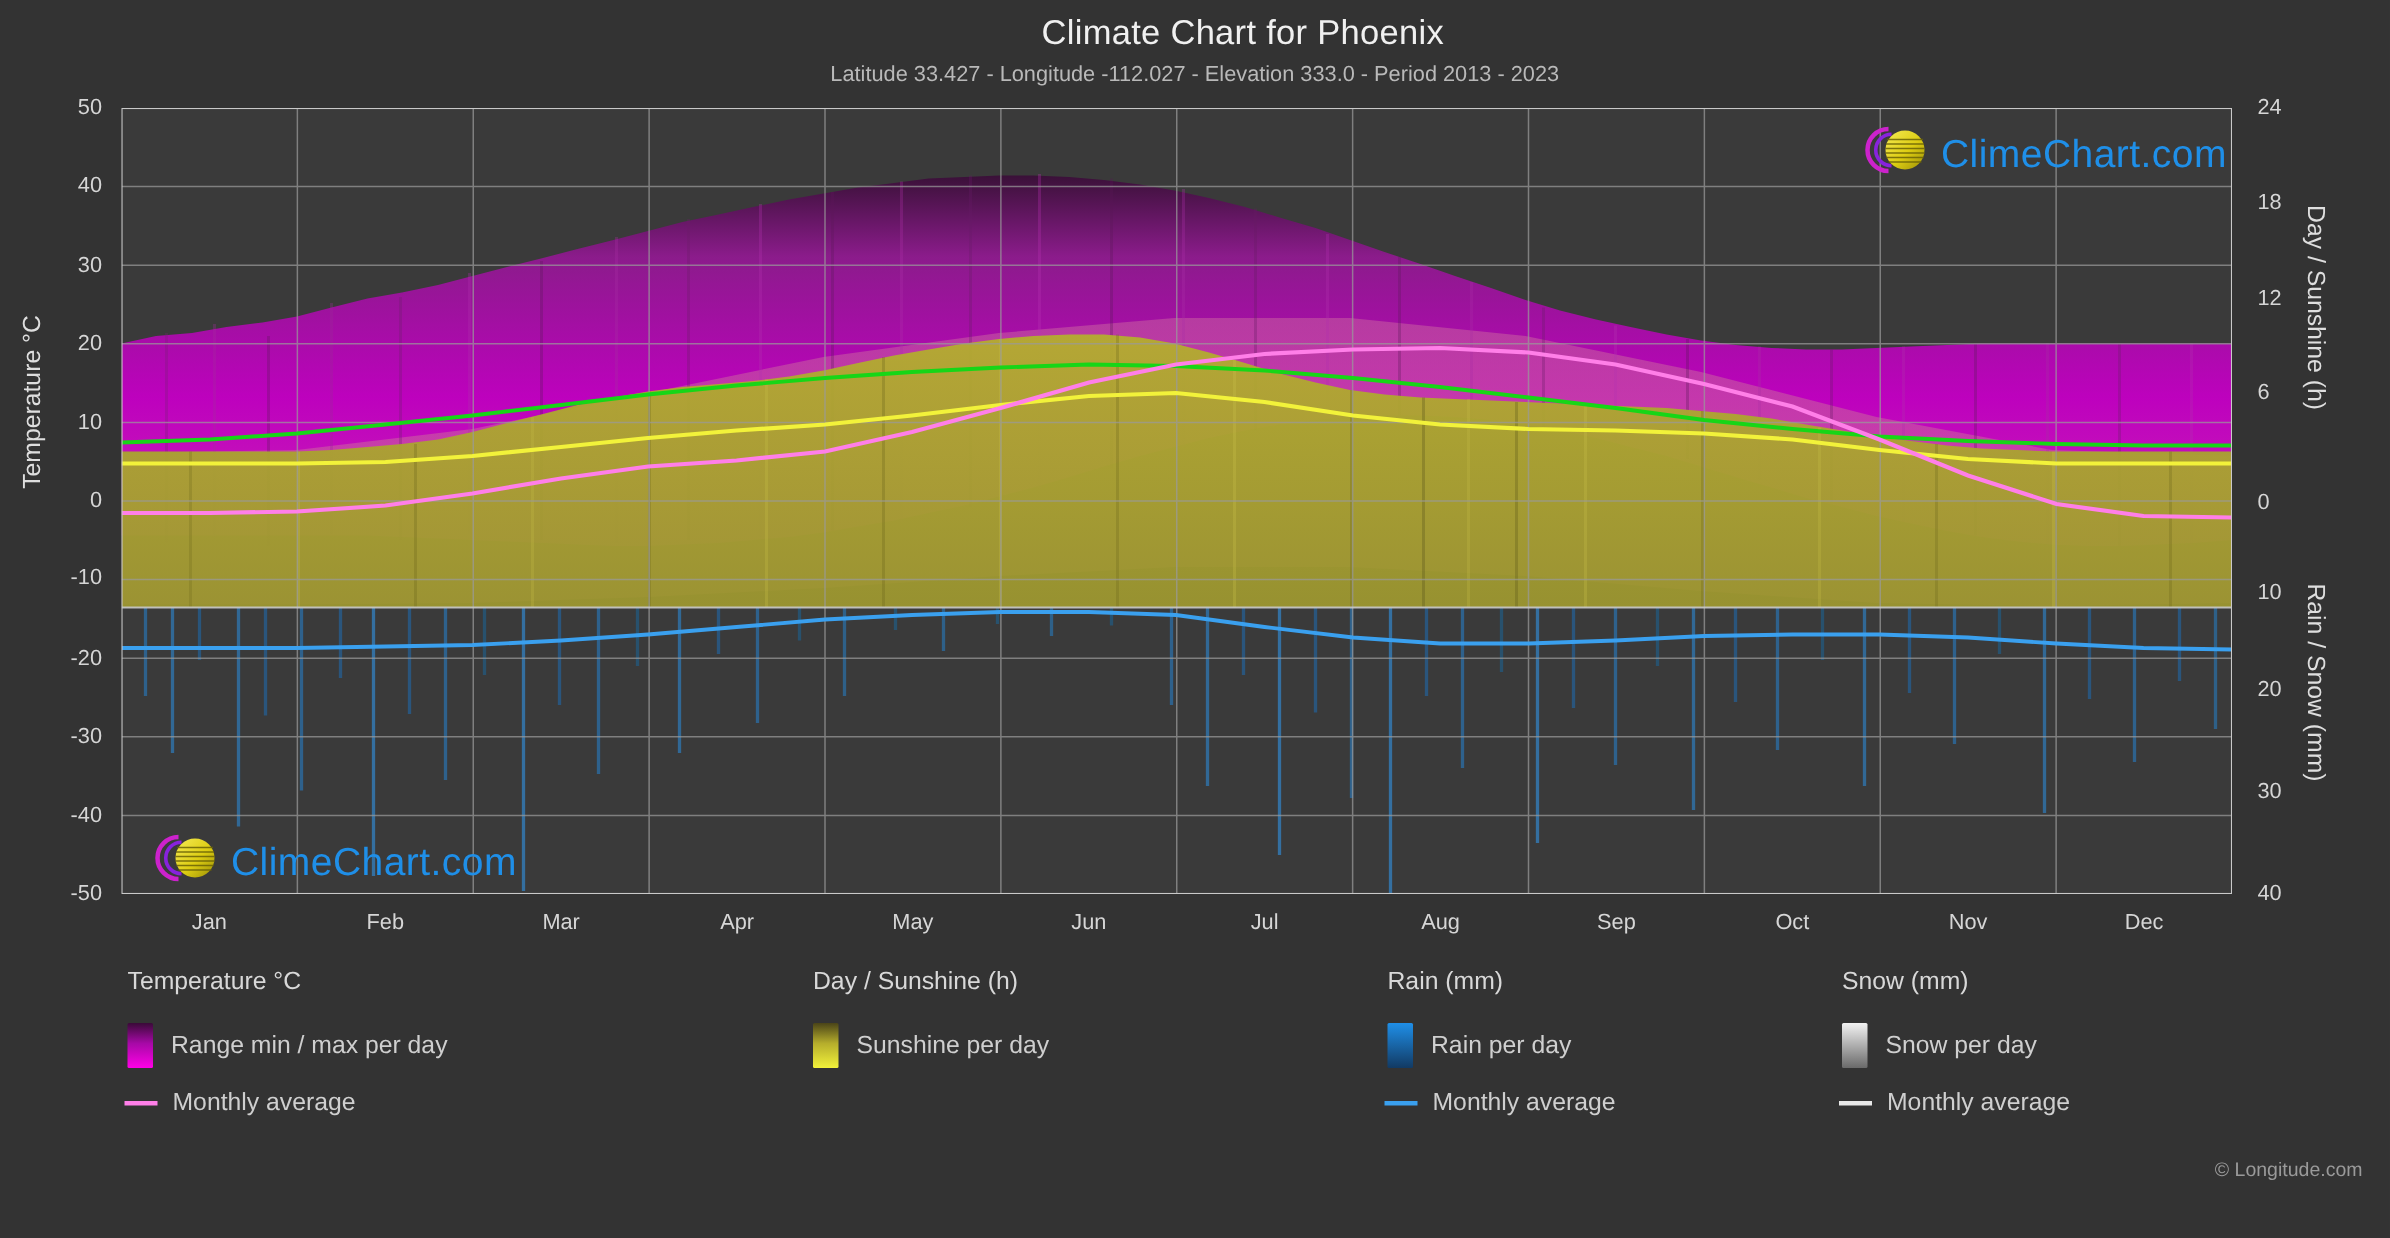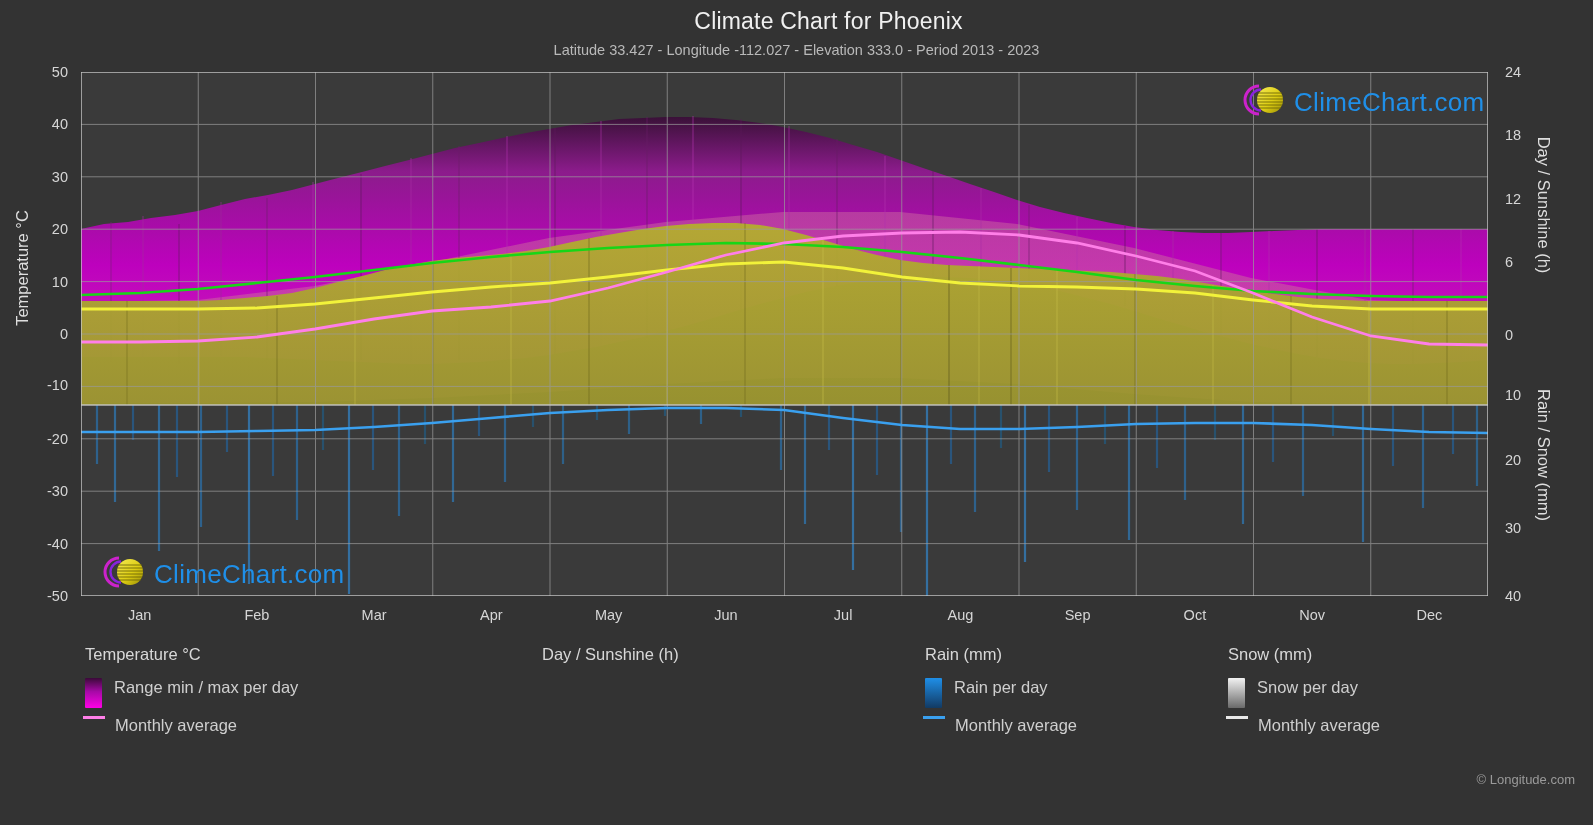--- a/index.html
+++ b/index.html
@@ -33,21 +33,21 @@
 
   .tick-label{position:absolute;font-size:14.5px;color:#d6d6d6;white-space:nowrap;}
   .tick-left{text-align:right;transform:translateY(-50%);}
   .tick-right{text-align:right;transform:translateY(-50%);}
   .tick-x{transform:translateX(-50%);top:607px;font-size:14.5px;color:#d6d6d6;}
 
   
   #legend{position:absolute;left:0;top:645px;width:1593px;height:165px;}
   .legend-col{position:absolute;top:0;}
   .legend-head{font-size:16.5px;color:#d8d8d8;margin-bottom:14px;white-space:nowrap;}
-  .legend-row{display:flex;align-items:flex-start;height:38px;}
+  .legend-row{display:flex;align-items:center;height:38px;}
   .legend-swatch{width:17px;height:30px;margin-right:12px;flex:0 0 auto;border-radius:1px;}
   .legend-line{width:22px;height:3px;margin-right:10px;margin-left:-2px;flex:0 0 auto;}
   .legend-lbl{font-size:16.5px;color:#cfcfcf;white-space:nowrap;}
   #legend-col-temp{left:85px;}
   #legend-col-sun{left:542px;}
   #legend-col-rain{left:925px;}
   #legend-col-snow{left:1228px;}
 
   #footer-credit{position:absolute;right:18px;top:772px;font-size:13px;color:#9a9a9a;}
 
@@ -398,20 +398,24 @@
         <span class="legend-lbl">Range min / max per day</span>
       </div>
       <div class="legend-row">
         <span class="legend-line" style="background:#ff7fe8"></span>
         <span class="legend-lbl">Monthly average</span>
       </div>
     </div>
 
     <div class="legend-col" id="legend-col-sun">
       <div class="legend-head">Day / Sunshine (h)</div>
+      <div class="legend-row">
+        <span class="legend-swatch" style="background:linear-gradient(180deg,#4a4418 0%,#b5ad2c 45%,#f2f23a 100%)"></span>
+        <span class="legend-lbl">Sunshine per day</span>
+      </div>
     </div>
 
     <div class="legend-col" id="legend-col-rain">
       <div class="legend-head">Rain (mm)</div>
       <div class="legend-row">
         <span class="legend-swatch" style="background:linear-gradient(180deg,#1f8fe8 0%,#123a63 100%)"></span>
         <span class="legend-lbl">Rain per day</span>
       </div>
       <div class="legend-row">
         <span class="legend-line" style="background:#3aa0ef"></span>

